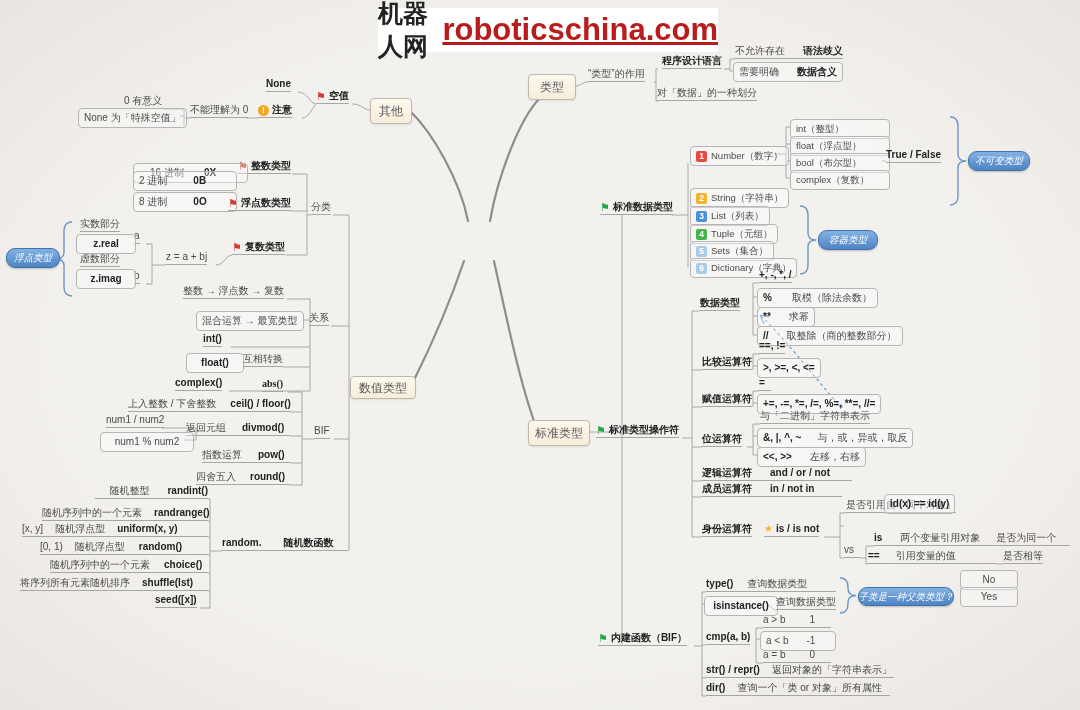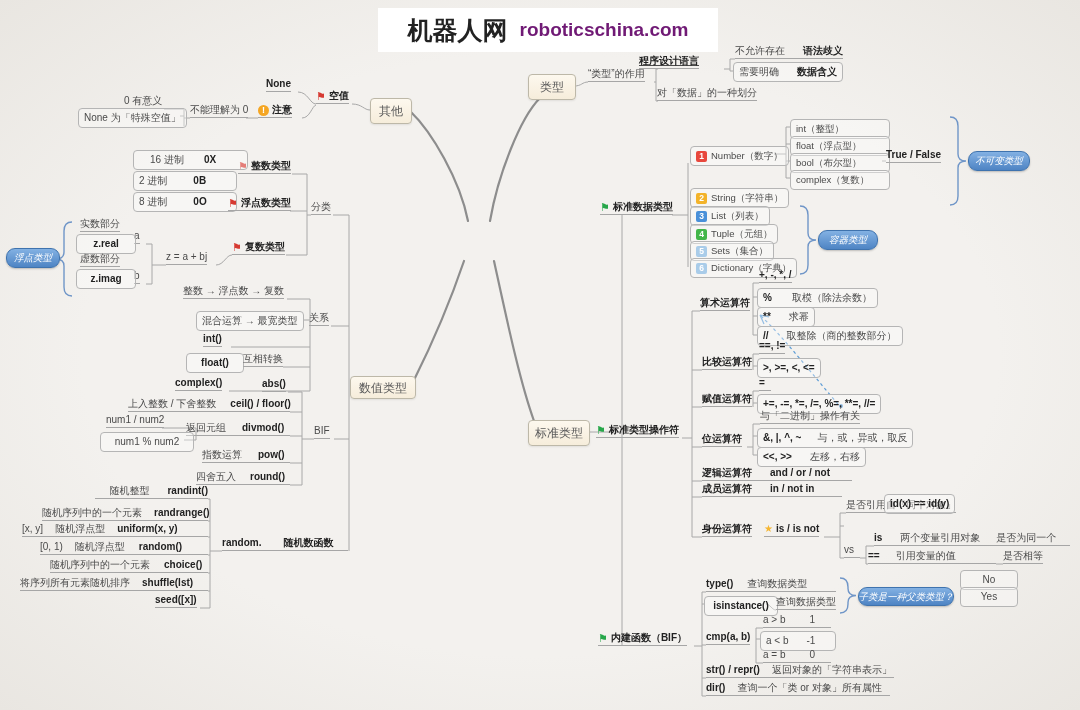--- a/index.html
+++ b/index.html
@@ -6,21 +6,21 @@
   body{width:1080px;height:710px;overflow:hidden;
        font-family:"Liberation Sans","DejaVu Sans",sans-serif;
        background:#f1efec;}
   #stage{position:relative;width:1080px;height:710px;
          background:radial-gradient(ellipse at center,#f3f1ee 60%,#e9e6e1 100%);}
   #wires{position:absolute;left:0;top:0;z-index:1;}
   #canvas{position:absolute;left:0;top:0;width:1080px;height:710px;z-index:2;}
   .titlebar{position:absolute;left:378px;top:8px;width:340px;height:44px;z-index:3;
             background:#ffffff;display:flex;align-items:center;justify-content:center;gap:12px;}
   .titlebar .cn{font-size:25px;font-weight:bold;color:#222;}
-  .titlebar .en{font-size:19px;font-weight:600;color:#701a75;}
+  .titlebar .en{font-size:31px;font-weight:600;color:#b91c1c;text-decoration:underline;}
   .nd{position:absolute;font-size:10px;line-height:12px;color:#4a4a4a;
       white-space:nowrap;display:flex;align-items:center;}
   .tu{border-bottom:1px solid #a6a6a6;padding-bottom:1px;}
   .bx{border:1px solid #b5b5b5;border-radius:4px;padding:3px 5px;background:rgba(255,255,255,0.35);}
   .ctr{justify-content:center;}
   .tx.b{font-weight:bold;color:#222;}
   .main{background:linear-gradient(180deg,#ddebfa,#bdd7f2);border:1px solid #84a9d4;
         border-radius:7px;font-size:19px;font-weight:bold;color:#3d5d80;
         justify-content:center;box-shadow:0 2px 4px rgba(0,0,0,.18);}
   .main .tx.b{color:#3d5d80;}
@@ -98,21 +98,21 @@
       </div>
       <div class="nd cream" style="left: 350px; top: 376px; width: 64px; height: 21px;">
         <span class="tx">数值类型</span>
       </div>
       <div class="nd cream" style="left: 528px; top: 420px; width: 60px; height: 24px;">
         <span class="tx">标准类型</span>
       </div>
       <div class="nd tu" style="left: 588px; top: 68px;">
         <span class="tx">“类型”的作用</span>
       </div>
-      <div class="nd tu" style="left: 639px; top: 55px; text-decoration: underline;">
+      <div class="nd tu" style="left: 662px; top: 55px;">
         <span class="tx b">程序设计语言</span>
       </div>
       <div class="nd tu" style="left: 735px; top: 45px;">
         <span class="tx">不允许存在</span>
         <span class="tx b" style="margin-left: 18px;">语法歧义</span>
       </div>
       <div class="nd bx" style="left: 733px; top: 62px;">
         <span class="tx">需要明确</span>
         <span class="tx b" style="margin-left: 18px;">数据含义</span>
       </div>
@@ -139,21 +139,21 @@
       <div class="nd bx" style="left: 78px; top: 108px;">
         <span class="tx">None 为「特殊空值」</span>
       </div>
       <div class="nd tu" style="left: 311px; top: 201px;">
         <span class="tx">分类</span>
       </div>
       <div class="nd tu" style="left: 238px; top: 160px;">
         <span class="ic flag-red">⚑</span>
         <span class="tx b">整数类型</span>
       </div>
-      <div class="nd bx" style="left: 133px; top: 150px; width: 92px; padding-left: 16px;">
+      <div class="nd bx" style="left: 133px; top: 163px; width: 92px; padding-left: 16px;">
         <span class="tx">16 进制</span>
         <span class="tx b" style="margin-left: 20px;">0X</span>
       </div>
       <div class="nd bx" style="left: 133px; top: 171px; width: 92px;">
         <span class="tx">2 进制</span>
         <span class="tx b" style="margin-left: 26px;">0B</span>
       </div>
       <div class="nd bx" style="left: 133px; top: 192px; width: 92px;">
         <span class="tx">8 进制</span>
         <span class="tx b" style="margin-left: 26px;">0O</span>
@@ -207,21 +207,21 @@
       </div>
       <div class="nd tu" style="left: 175px; top: 377px;">
         <span class="tx b">complex()</span>
       </div>
       <div class="nd tu" style="left: 243px; top: 353px;">
         <span class="tx">互相转换</span>
       </div>
       <div class="nd tu" style="left: 314px; top: 425px;">
         <span class="tx">BIF</span>
       </div>
-      <div class="nd tu" style="left: 262px; top: 378px;">
+      <div class="nd tu" style="left: 262px; top: 378px; font-family: Liberation Serif, serif;">
         <span class="tx b">abs()</span>
       </div>
       <div class="nd tu" style="left: 128px; top: 398px; width: 162px;">
         <span class="tx">上入整数 / 下舍整数</span>
         <span class="tx b" style="margin-left: 14px;">ceil() / floor()</span>
       </div>
       <div class="nd tu" style="left: 186px; top: 422px; width: 104px;">
         <span class="tx">返回元组</span>
         <span class="tx b" style="margin-left: 16px;">divmod()</span>
       </div>
@@ -319,21 +319,21 @@
         <span class="tx">Dictionary（字典）</span>
       </div>
       <div class="nd pill" style="left: 818px; top: 230px; width: 58px; height: 18px;">
         <span class="tx">容器类型</span>
       </div>
       <div class="nd tu" style="left: 596px; top: 424px;">
         <span class="ic flag-green">⚑</span>
         <span class="tx b">标准类型操作符</span>
       </div>
       <div class="nd tu" style="left: 700px; top: 297px;">
-        <span class="tx b">算术运算符</span>
+        <span class="tx b">数据类型</span>
       </div>
       <div class="nd tu" style="left: 759px; top: 269px;">
         <span class="tx b">+, -, *, /</span>
       </div>
       <div class="nd bx" style="left: 757px; top: 288px;">
         <span class="tx b">%</span>
         <span class="tx" style="margin-left: 20px;">取模（除法余数）</span>
       </div>
       <div class="nd bx" style="left: 757px; top: 307px;">
         <span class="tx b">**</span>
@@ -358,21 +358,21 @@
       <div class="nd tu" style="left: 759px; top: 377px; width: 12px;">
         <span class="tx b">=</span>
       </div>
       <div class="nd bx" style="left: 757px; top: 394px;">
         <span class="tx b">+=, -=, *=, /=, %=, **=, //=</span>
       </div>
       <div class="nd tu" style="left: 702px; top: 433px;">
         <span class="tx b">位运算符</span>
       </div>
       <div class="nd tu" style="left: 760px; top: 410px;">
-        <span class="tx">与「二进制」操作有关</span>
+        <span class="tx">与「二进制」字符串表示</span>
       </div>
       <div class="nd bx" style="left: 757px; top: 428px;">
         <span class="tx b">&amp;, |, ^, ~</span>
         <span class="tx" style="margin-left: 16px;">与，或，异或，取反</span>
       </div>
       <div class="nd bx" style="left: 757px; top: 447px;">
         <span class="tx b">&lt;&lt;, &gt;&gt;</span>
         <span class="tx" style="margin-left: 18px;">左移，右移</span>
       </div>
       <div class="nd tu" style="left: 702px; top: 467px; width: 150px;">

